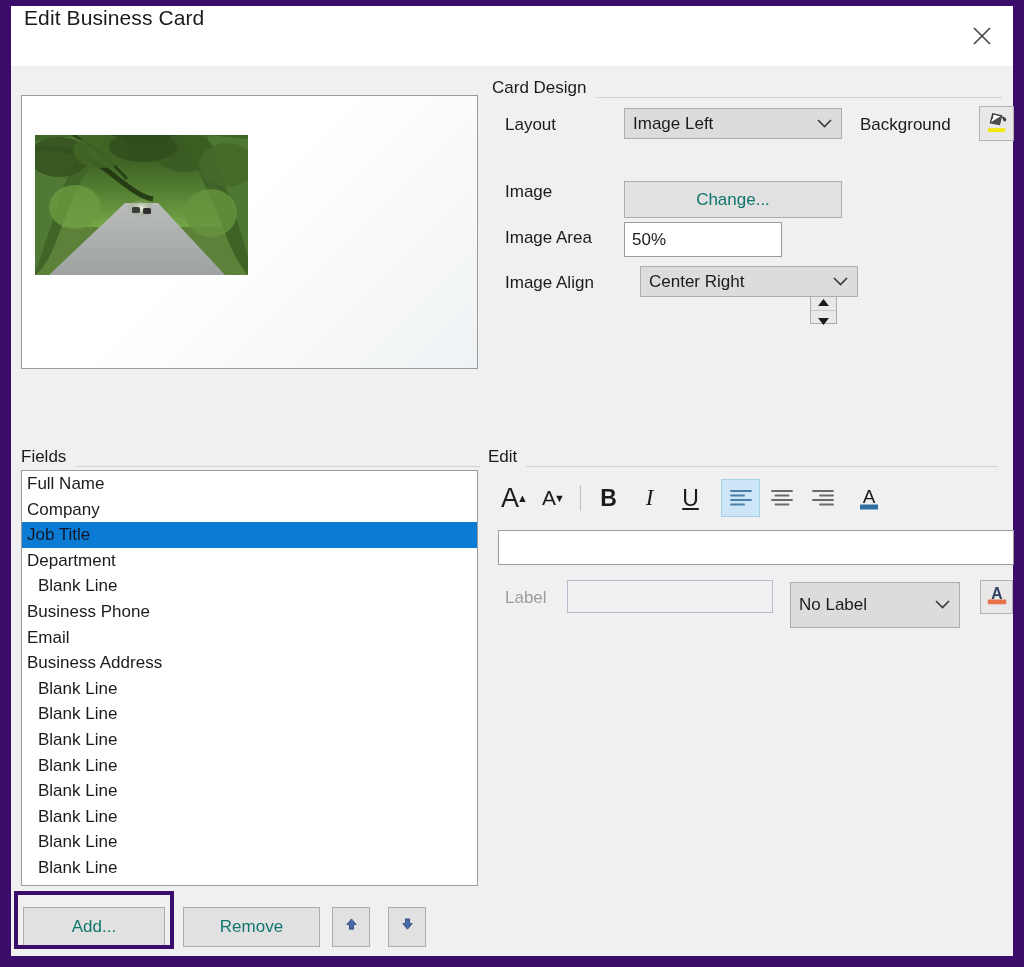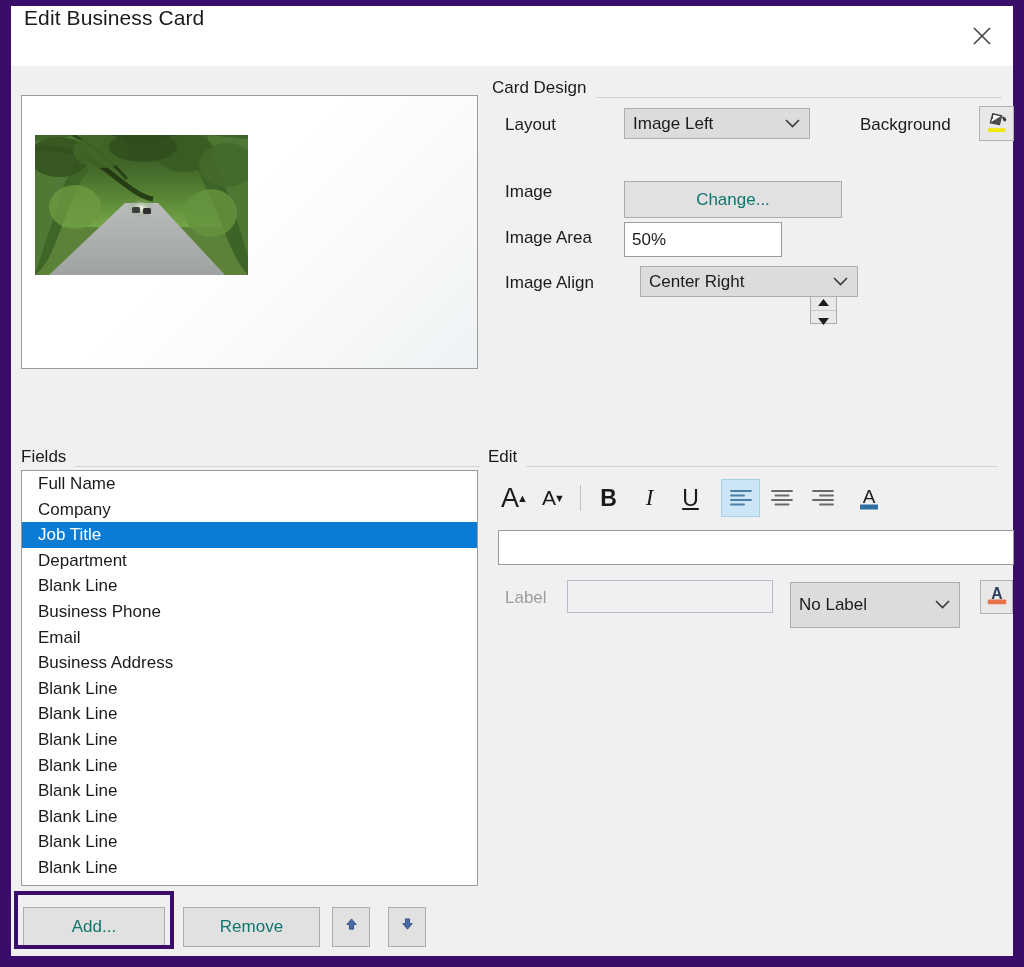--- a/index.html
+++ b/index.html
@@ -188,26 +188,26 @@
     width: 457px; height: 416px;
     background: #ffffff;
     border: 1px solid #9b9b9b;
     overflow: hidden;
     font-size: 17px;
     color: #1b1b1b;
   }
   .field-item {
     height: 25.6px;
     line-height: 25.6px;
-    padding-left: 16px;
+    padding-left: 5px;
     white-space: nowrap;
     cursor: default;
   }
   .field-item.indent { padding-left: 16px; }
-  .field-item.selected { background: #0b7bd4; color: #ffffff; }
+  .field-item.selected { background: #0b7bd4; color: #0f172a; }
 
   
   #add-highlight {
     position: absolute;
     left: 3px; top: 825px;
     width: 160px; height: 58px;
     border: 4px solid #3a0d6b;
     background: transparent;
     pointer-events: none;
   }
@@ -341,21 +341,21 @@
       </div>
 
       <div class="group-head" id="card-design-head">
         <span>Card Design</span>
         <span class="rule"></span>
       </div>
 
       <div class="row" style="left:494px; top:49px;">
         <span class="lbl">Layout</span>
       </div>
-      <div class="combo" style="position:absolute; left:613px; top:42px; width:186px;">
+      <div class="combo" style="position:absolute; left:613px; top:42px; width:218px;">
         <span>Image Left</span>
         <span class="chev">
           <svg width="15" height="9" viewBox="0 0 15 9">
               <polyline points="1,1 7.5,7.5 14,1" fill="none" stroke="#3a3a3a" stroke-width="1.6"></polyline>
             </svg>
         </span>
       </div>
       <div class="row" style="left:849px; top:49px;">
         <span class="lbl">Background</span>
       </div>

